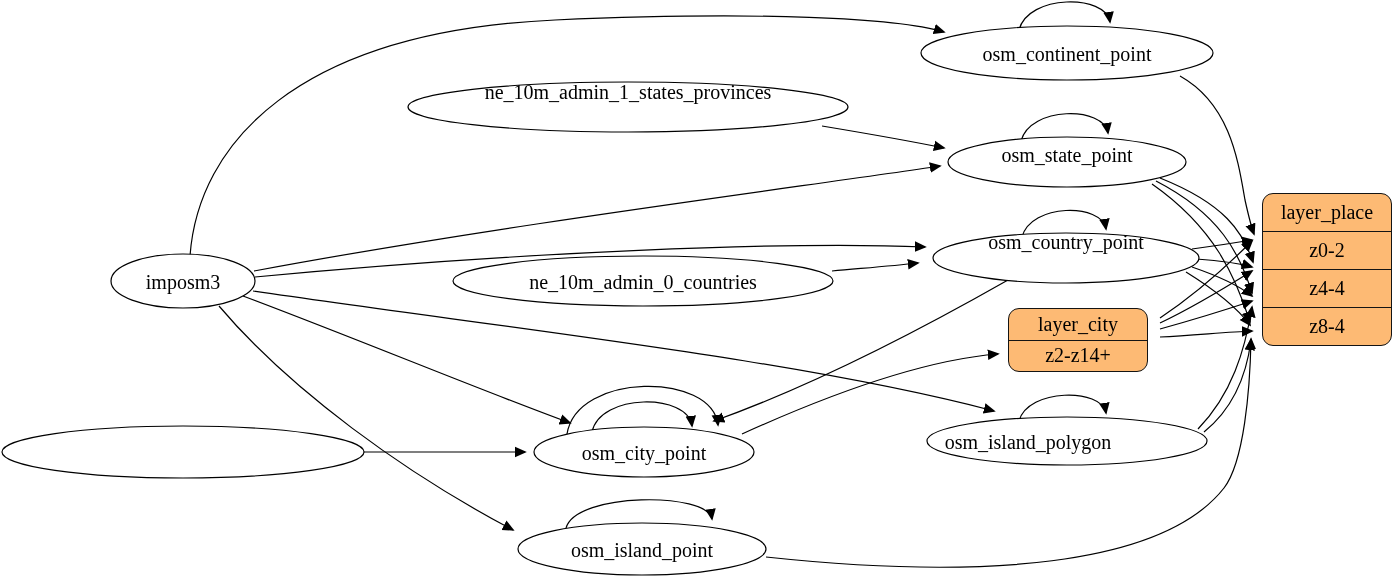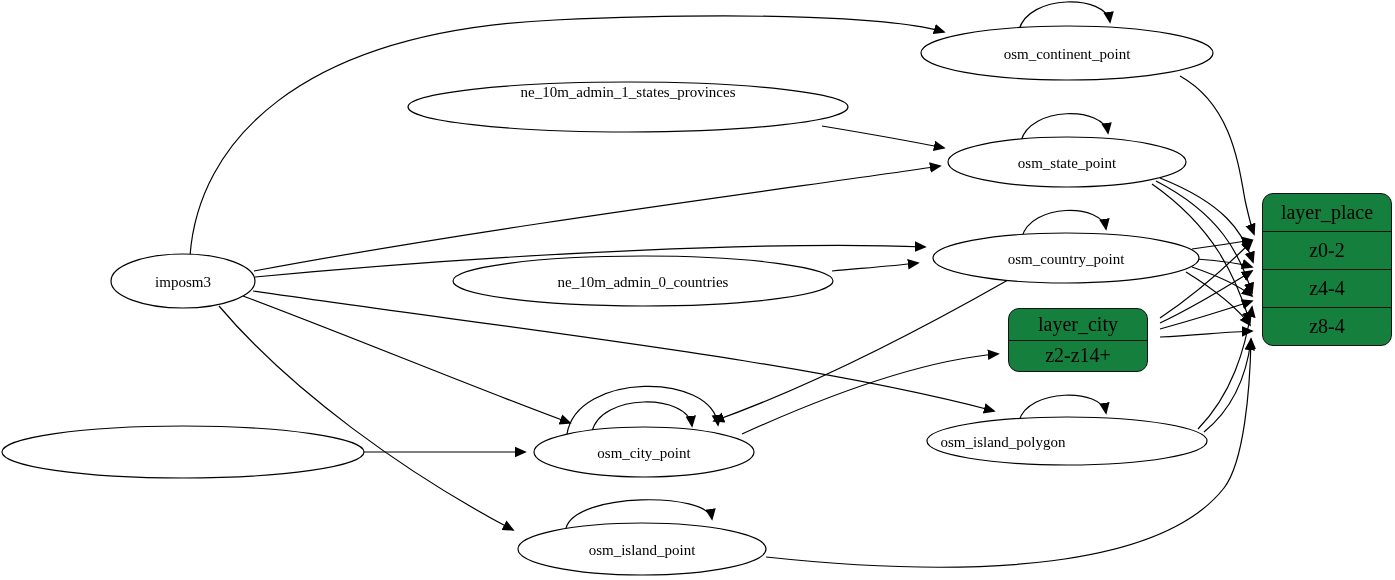--- a/index.html
+++ b/index.html
@@ -7,29 +7,29 @@
     position:relative;
     width:1395px;height:580px;
     background:#ffffff;
     font-family:"Liberation Serif", "DejaVu Serif", serif;
     overflow:hidden;
   }
   #edges{position:absolute;left:0;top:0;width:1395px;height:580px;}
   .nlabel{
     position:absolute;
     transform:translate(-50%,-50%);
-    font-size:15px;
+    font-size:20px;
     color:#000;
     white-space:nowrap;
     text-align:center;
     line-height:1;
   }
   .record{
     position:absolute;
-    background:#15803d;
+    background:#fdba74;
     border:1.6px solid #141414;
     border-radius:11px;
     overflow:hidden;
     display:flex;
     flex-direction:column;
     box-sizing:border-box;
   }
   .record .rrow{
     flex:1;
     display:flex;
@@ -109,24 +109,24 @@
       <ellipse cx="644" cy="452" rx="110" ry="25"></ellipse>
       <ellipse cx="1067" cy="441" rx="140" ry="24"></ellipse>
       <ellipse cx="642" cy="549" rx="124" ry="26"></ellipse>
     </g>
   </svg>
 
   <div class="nlabel" style="left:183px;top:282px">imposm3</div>
   <div class="nlabel" style="left:628px;top:92px">ne_10m_admin_1_states_provinces</div>
   <div class="nlabel" style="left:643px;top:282px">ne_10m_admin_0_countries</div>
   <div class="nlabel" style="left:1067px;top:54px">osm_continent_point</div>
-  <div class="nlabel" style="left:1067px;top:163px">osm_state_point</div>
-  <div class="nlabel" style="left:1066px;top:259px">osm_country_point</div>
+  <div class="nlabel" style="left:1067px;top:155px">osm_state_point</div>
+  <div class="nlabel" style="left:1066px;top:242px">osm_country_point</div>
   <div class="nlabel" style="left:644px;top:453px">osm_city_point</div>
-  <div class="nlabel" style="left:1003px;top:442px">osm_island_polygon</div>
+  <div class="nlabel" style="left:1028px;top:442px">osm_island_polygon</div>
   <div class="nlabel" style="left:642px;top:550px">osm_island_point</div>
 
   <div class="record" id="layer-place">
     <div class="rrow">layer_place</div>
     <div class="rrow">z0-2</div>
     <div class="rrow">z4-4</div>
     <div class="rrow">z8-4</div>
   </div>
 
   <div class="record" id="layer-city">

